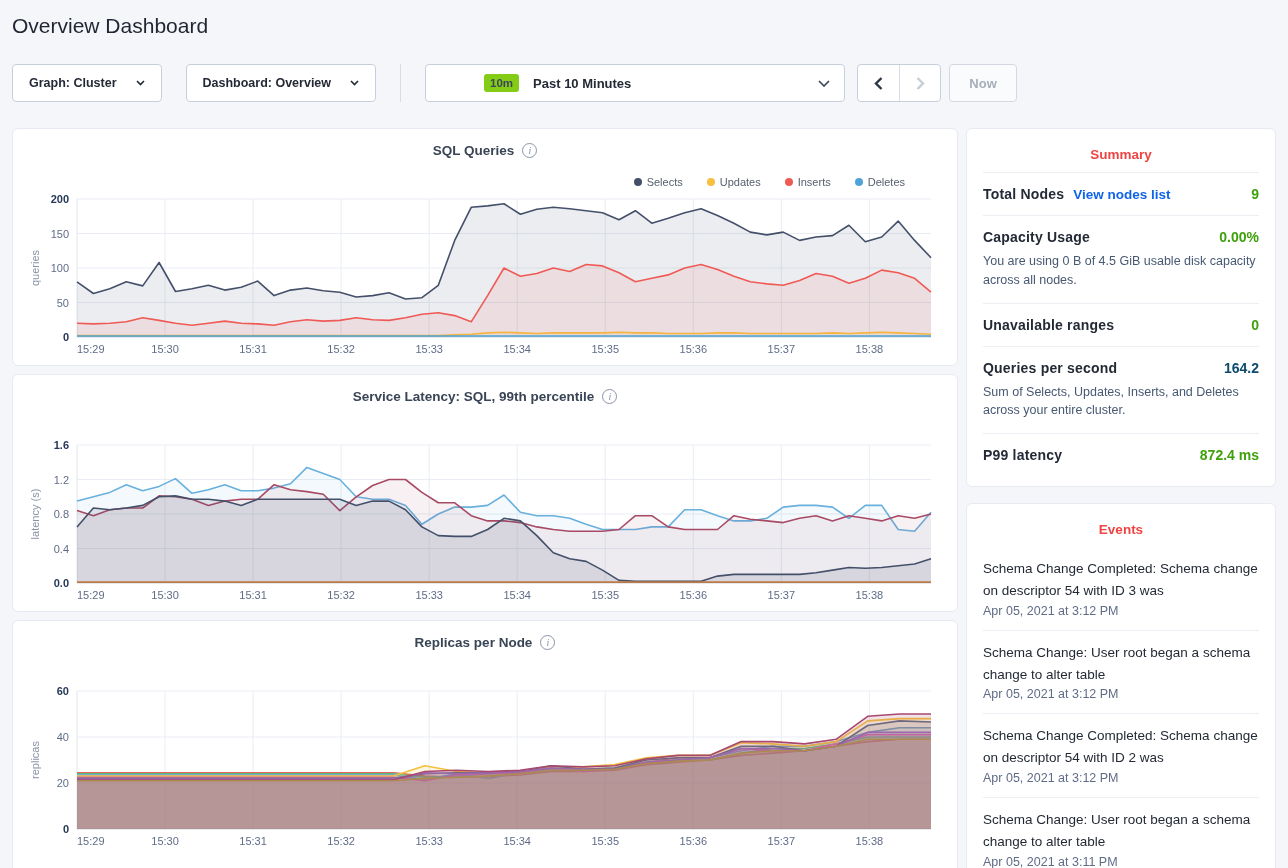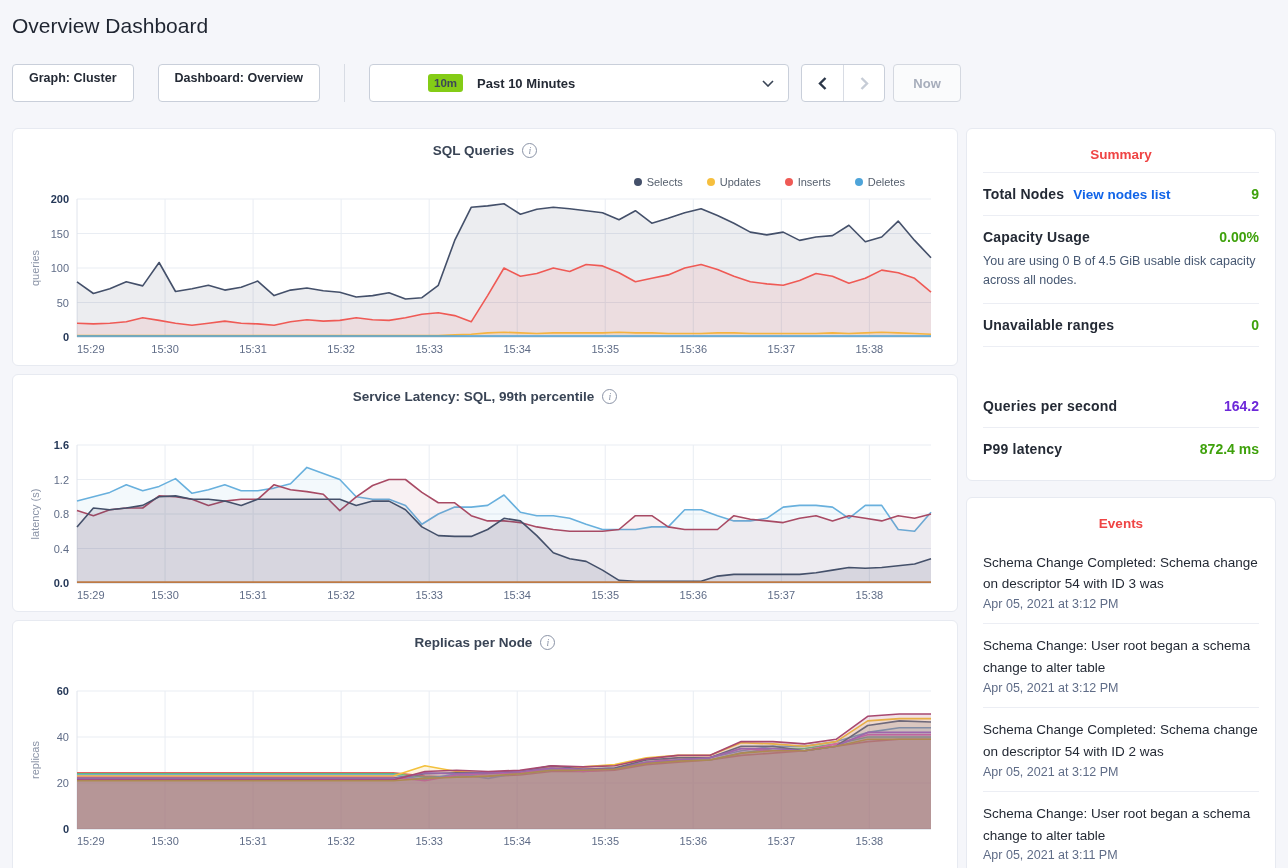--- a/index.html
+++ b/index.html
@@ -8,21 +8,21 @@
     width:1288px; height:868px; overflow:hidden;
     background:#f5f6fa; font-family:"Liberation Sans", sans-serif; color:#242a35;
   }
   .page { padding:0 12px; }
   h1.page-title { margin:14px 0 0 0; font-size:21px; font-weight:500; color:#1f2531; }
 
   
   .toolbar { display:flex; align-items:center; margin-top:25px; height:40px; }
   .btn { background:#fff; border:1px solid #c9cfda; border-radius:4px; height:38px;
          display:flex; align-items:center; cursor:pointer; font-family:inherit; }
-  .dd { padding:6px 16px; margin-right:24px; gap:26px; font-size:12.5px; font-weight:700; color:#242a35;flex-direction:column; }
+  .dd { padding:6px 16px; margin-right:24px; gap:19px; font-size:12.5px; font-weight:700; color:#242a35; }
   .vdiv { width:1px; height:38px; background:#d8dce4; margin-right:24px; }
   .picker { width:420px; padding:0 14px; margin-right:12px; }
   .badge { background:#84cc16; color:#3c4758; font-size:11.5px; font-weight:700;
            border-radius:3px; padding:3px 6px;margin-left:44px; }
   .picker-label { font-size:13px; font-weight:700; color:#242a35; margin-left:14px; flex:1; text-align:left; }
   .arrows { display:flex; margin-right:8px; border:1px solid #c9cfda; border-radius:4px; background:#fff; height:38px; }
   .arrow-btn { width:41px; height:36px; background:none; border:none; display:flex; align-items:center;
                justify-content:center; cursor:pointer; }
   .arrow-btn + .arrow-btn { border-left:1px solid #d8dce4; }
   .now { width:68px; justify-content:center; font-size:13px; font-weight:700; color:#a6adbb;
@@ -304,22 +304,23 @@
         <div class="sum-row">
           <div class="sum-main">
             <span class="sum-label">Unavailable ranges</span>
             <span class="sum-value" style="color: rgb(62, 161, 11);">0</span>
           </div>
         </div>
 
         <div class="sum-row">
           <div class="sum-main">
             <span class="sum-label">Queries per second</span>
-            <span class="sum-value" style="color: #6d28d9; margin-top: 38px;">164.2</span>
-          </div>
+            <span class="sum-value" style="color: #0c4a6e;">164.2</span>
+          </div>
+          <div class="sum-desc">Sum of Selects, Updates, Inserts, and Deletes across your entire cluster.</div>
         </div>
 
         <div class="sum-row">
           <div class="sum-main">
             <span class="sum-label">P99 latency</span>
             <span class="sum-value" style="color: rgb(62, 161, 11);">872.4 ms</span>
           </div>
         </div>
       </section>
 

